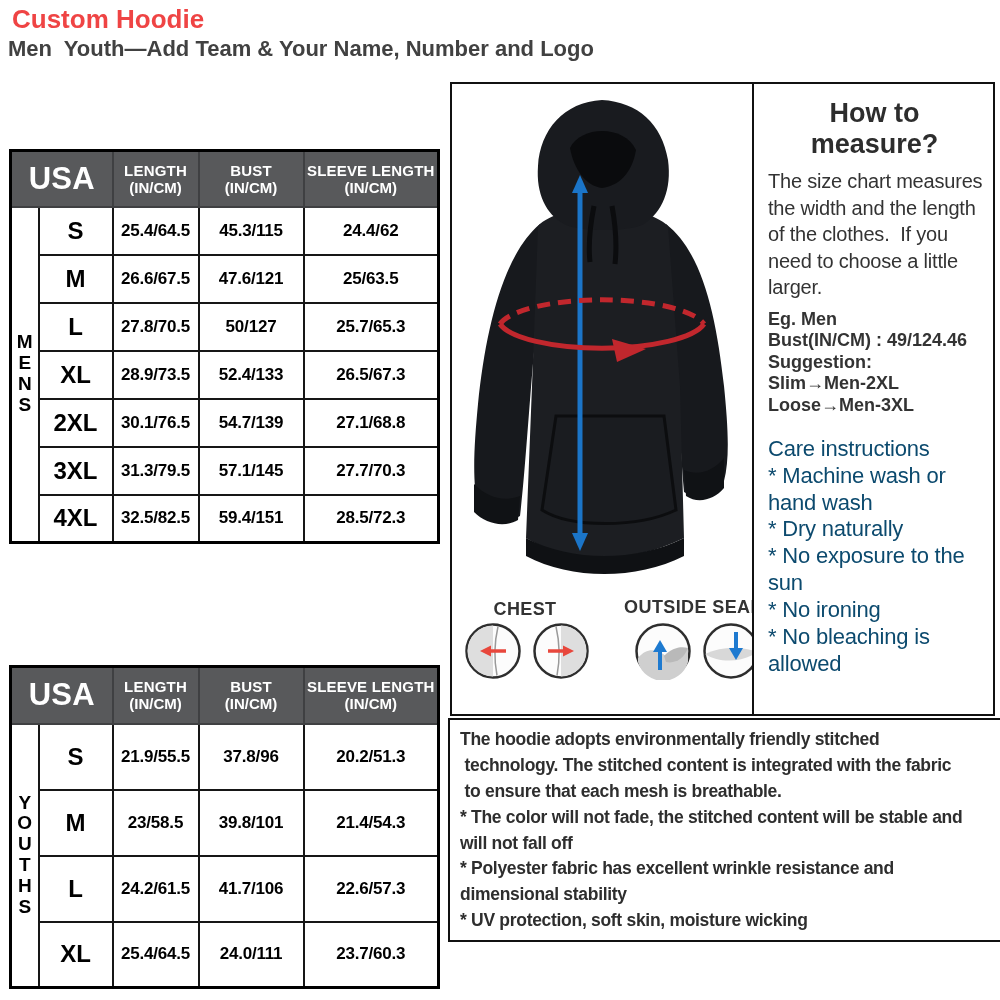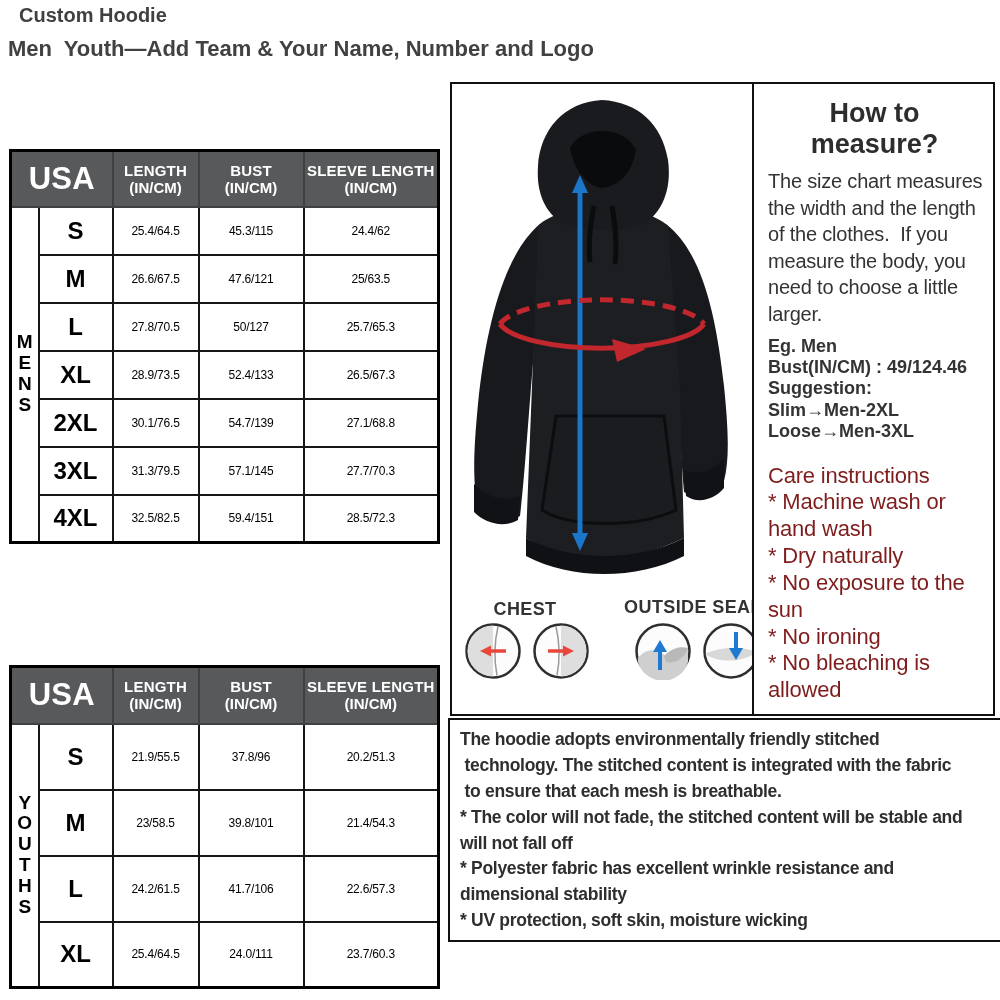--- a/index.html
+++ b/index.html
@@ -9,40 +9,40 @@
     --icon-red:#e8473c;
     --icon-blue:#1e7ad0;
     --ink:#1a1a1a;
   }
   *{margin:0;padding:0;box-sizing:border-box;}
   html,body{background:#fff;}
   body{font-family:"Liberation Sans", sans-serif;color:#2b2b2b;}
   .page{position:relative;width:1000px;height:1000px;background:#fff;overflow:hidden;}
 
   
-  .hd-title{position:absolute;left:19px;top:4px;font-size:20px;font-weight:bold;color:#404040;}
+  .hd-title{position:absolute;left:12px;top:4px;font-size:26px;font-weight:bold;color:#ef4444;}
   .hd-subtitle{position:absolute;left:8px;top:36px;font-size:22px;font-weight:bold;color:#414141;white-space:pre;text-align:right;}
 
   
   table.size-table{position:absolute;left:9px;width:428px;border-collapse:collapse;table-layout:fixed;
     border:3px solid #000;background:#fff;padding-left:16px;}
   table.size-table col:nth-child(1){width:28px;}
   table.size-table col:nth-child(2){width:74px;}
   table.size-table col:nth-child(3){width:86px;}
   table.size-table col:nth-child(4){width:105px;}
   table.size-table col:nth-child(5){width:135px;}
   table.size-table th{background:var(--header-gray);color:#fff;border:2px solid #3f4042;
     text-align:center;vertical-align:middle;padding:2px 0;}
   table.size-table td{border:2px solid #161616;text-align:center;vertical-align:middle;}
   .th-label{font-size:15px;font-weight:bold;letter-spacing:0.2px;}
   .th-sub{font-size:15px;font-weight:bold;}
   th.th-usa .th-label{font-size:31px;font-weight:bold;}
   td.group-cell{white-space:pre-line;font-size:19px;font-weight:bold;line-height:1.1;color:#000;background:#fff;}
   td.size-cell{font-size:24px;font-weight:bold;color:#000;}
-  td.val-cell{font-size:12px;font-weight:normal;color:#000;letter-spacing:-0.2px;}
+  td.val-cell{font-size:17px;font-weight:bold;color:#000;letter-spacing:-0.2px;}
   #mens-table{top:149px;}
   #mens-table th{height:56px;}
   #mens-table td{height:48px;}
   #youths-table{top:665px;}
   #youths-table th{height:57px;}
   #youths-table td{height:66px;}
 
   
   .main-box{position:absolute;left:450px;top:82px;width:545px;height:634px;border:2px solid #111;
     display:flex;background:#fff;}
@@ -56,21 +56,21 @@
   .lbl-seam{left:163px;top:513px;}
   .detail-icon{position:absolute;top:538px;}
   .di-1{left:12px;}
   .di-2{left:80px;}
   .di-3{left:182px;}
   .di-4{left:250px;}
 
   .m-title{margin:14px 0 8px;text-align:center;font-size:27px;font-weight:bold;color:#2d2d2d;}
   .m-body{font-size:20px;line-height:1.33;color:#333;letter-spacing:-0.2px;}
   .m-example{margin-top:8px;font-size:18px;font-weight:bold;line-height:1.19;color:#333;}
-  .m-care{margin-top:20px;font-size:22px;line-height:1.22;color:#7f1d1d;letter-spacing:-0.2px;}
+  .m-care{margin-top:20px;font-size:22px;line-height:1.22;color:#0c4a6e;letter-spacing:-0.2px;}
   .lines>div{white-space:pre;}
 
   
   .desc-box{position:absolute;left:448px;top:718px;width:638px;height:224px;border:2px solid #111;
     padding:7px 10px;background:#fff;overflow:hidden;}
   .desc-box .lines>div{font-size:17.5px;font-weight:bold;line-height:1.48;color:#2e2e2e;
     letter-spacing:-0.3px;white-space:pre;}
 </style>
 </head>
 <body>
@@ -285,21 +285,20 @@
         <polygon points="34,38 27,26 41,26" fill="#1e7ad0"></polygon>
       </svg>
     </div>
 
     <div class="measure-panel">
       <div class="m-title">How to measure?</div>
       <div class="m-body lines">
           <div>The size chart measures</div>
           <div>the width and the length</div>
           <div>of the clothes.  If you</div>
-          <div>measure the body, you</div>
           <div>need to choose a little</div>
           <div>larger.</div>
         </div>
       <div class="m-example lines">
           <div>Eg. Men</div>
           <div>Bust(IN/CM) : 49/124.46</div>
           <div>Suggestion:</div>
           <div>Slim→Men-2XL</div>
           <div>Loose→Men-3XL</div>
         </div>

